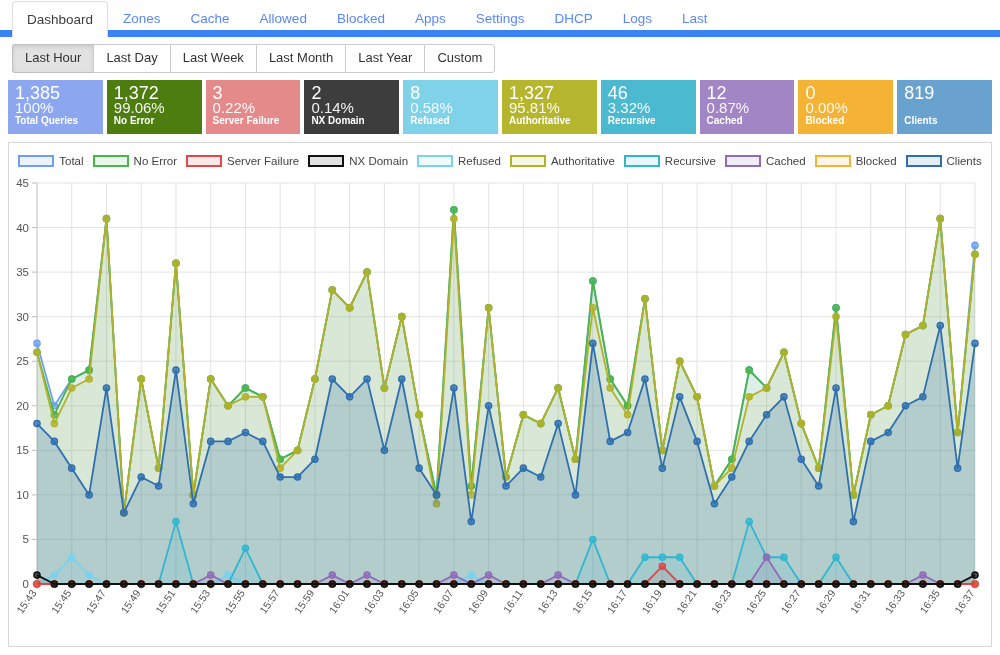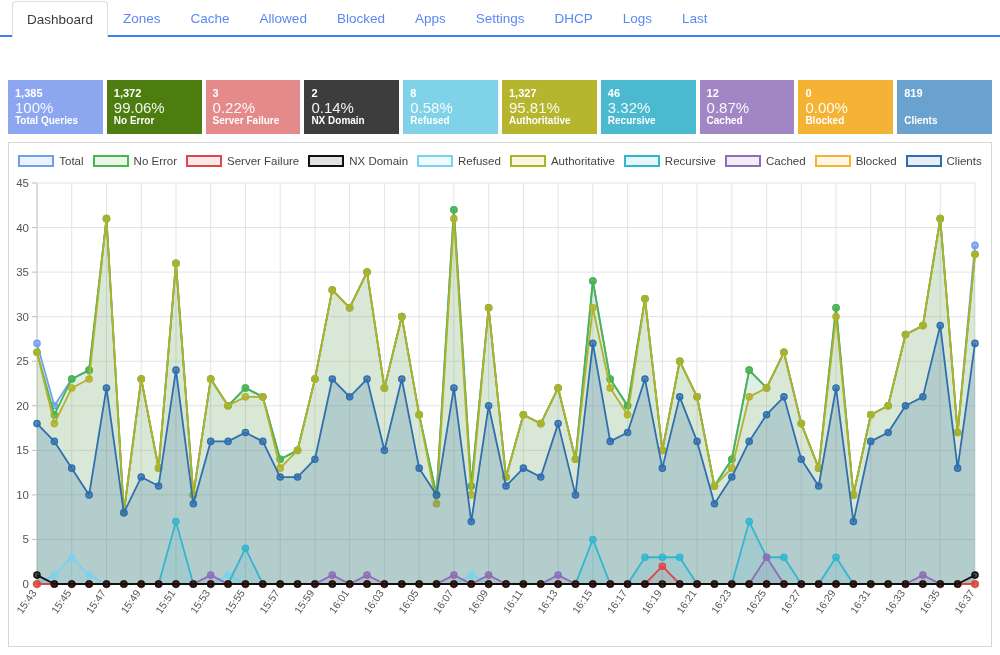--- a/index.html
+++ b/index.html
@@ -14,21 +14,21 @@
   #app {
     position: relative;
     width: 1000px; height: 655px;
     background: #ffffff;
   }
 
   
   .navtabs {
     position: absolute; left: 0; top: 0;
     width: 1000px; height: 37px;
-    border-bottom: 2px solid #3b82f6;
+    border-bottom: 7px solid #3b82f6;
     background: #ffffff;
     padding-left: 12px;
   }
   .navtabs ul {
     list-style: none; margin: 0; padding: 0;
     display: flex; align-items: flex-end; height: 37px;
   }
   .navtabs li { margin: 0; }
   .navtab {
     display: block;
@@ -86,21 +86,21 @@
     gap: 4px;
   }
   .card {
     flex: 1 1 0;
     padding: 5px 7px 4px 7px;
     color: #ffffff;
     overflow: hidden;
     min-width: 0;
   }
   .card .cval {
-    font-size: 11px; font-weight: bold; line-height: 17px;
+    font-size: 18px; font-weight: normal; line-height: 17px;
     white-space: nowrap;
   }
   .card .cpct {
     font-size: 15px; line-height: 12px; opacity: .92;
     white-space: nowrap;
   }
   .card .clbl {
     font-size: 10px; font-weight: bold; line-height: 14px;
     white-space: nowrap;
   }
@@ -172,20 +172,30 @@
         </li>
         <li>
           <a class="navtab">Logs</a>
         </li>
         <li>
           <a class="navtab">Last</a>
         </li>
       </ul>
   </nav>
 
+  <div class="rangebar">
+    <div class="btngroup" id="range-group">
+        <button class="rangebtn active">Last Hour</button>
+        <button class="rangebtn">Last Day</button>
+        <button class="rangebtn">Last Week</button>
+        <button class="rangebtn">Last Month</button>
+        <button class="rangebtn">Last Year</button>
+        <button class="rangebtn">Custom</button>
+      </div>
+  </div>
 
   <div class="cards" id="cards-row">
       <div class="card" style="background: rgb(140, 167, 240);">
         <div class="cval">1,385</div>
         <div class="cpct">100%</div>
         <div class="clbl">Total Queries</div>
       </div>
       <div class="card" style="background: #4d7c0f;">
         <div class="cval">1,372</div>
         <div class="cpct">99.06%</div>

